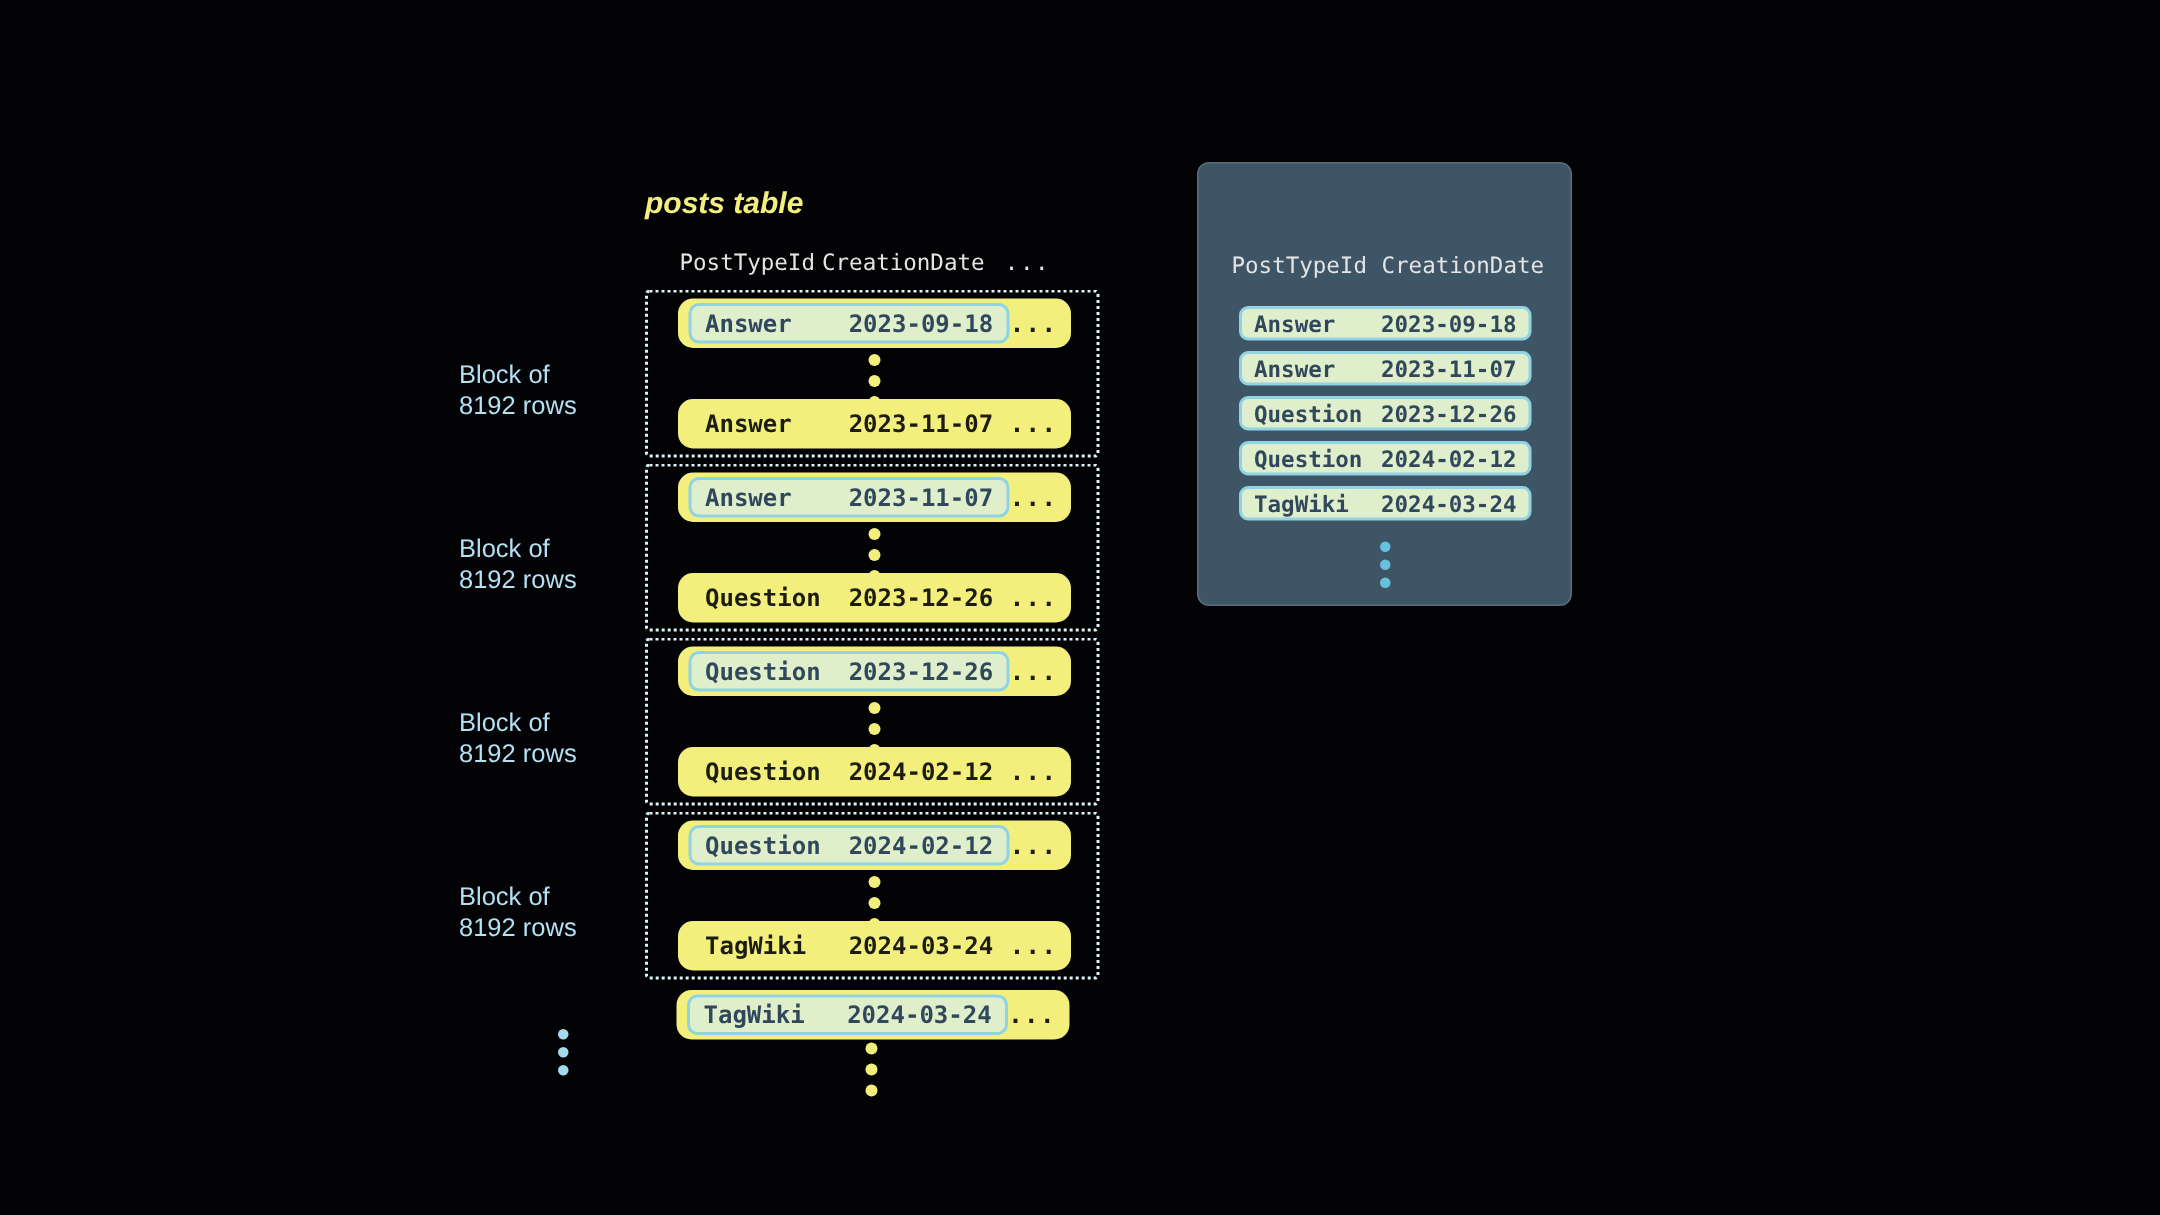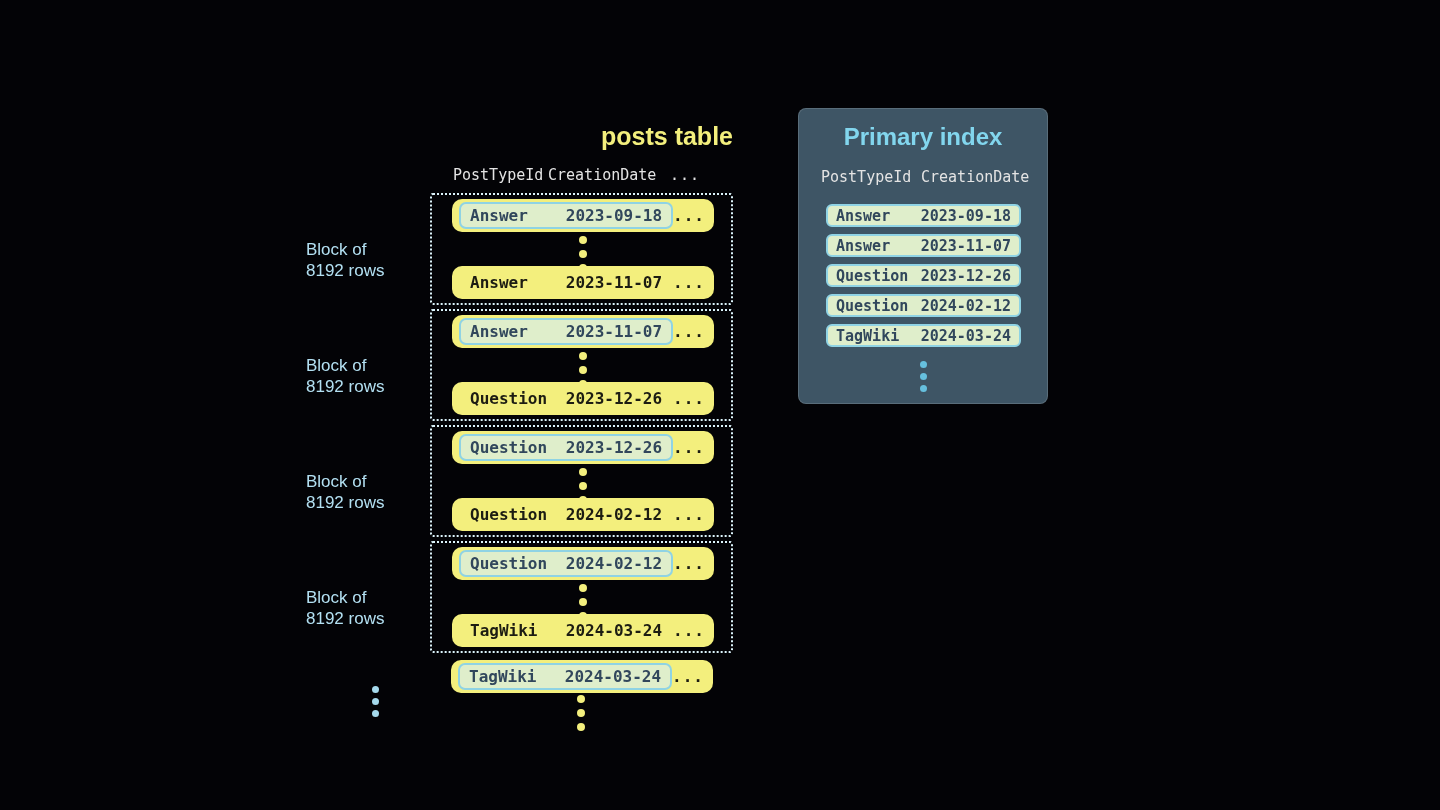--- a/index.html
+++ b/index.html
@@ -5,22 +5,23 @@
   html,body { margin:0; padding:0; }
   .canvas {
     position:relative; width:1440px; height:810px; overflow:hidden;
     background: var(--c-background, #030306);
     font-family:"Liberation Sans", sans-serif;
   }
 
   
   .posts-title {
     position:absolute; left:430px; top:121px; width:303px; height:30px;
-    text-align:right; font-size:25px; font-weight:600; line-height:30px;
+    text-align:left; font-size:20px; font-weight:600; line-height:30px;
     color: var(--c-accent-yellow, #f3ef7d);
+    font-style: italic;
   }
   .main-header {
     position:absolute; left:430px; top:166px; width:303px; height:20px;
     font-family:"DejaVu Sans Mono", monospace; font-size:15px; font-weight:500;
     color: var(--c-header-text, #e4e4e4);
   }
   .main-header .col1 { position:absolute; left:23px; }
   .main-header .col2 { position:absolute; left:118px; }
   .main-header .col3 { position:absolute; right:33px; letter-spacing:1px; }
 
@@ -230,21 +231,20 @@
       <i></i>
       <i></i>
     </div>
   <div class="vdots left-dots">
       <i></i>
       <i></i>
       <i></i>
     </div>
 
   <div class="panel">
-    <div class="panel-title">Primary index</div>
     <div class="panel-header">
       <span class="col1">PostTypeId</span>
       <span class="col2">CreationDate</span>
     </div>
     <div class="index-pill" style="top:95px">
       <span>Answer</span>
       <span>2023-09-18</span>
     </div>
     <div class="index-pill" style="top:125px">
       <span>Answer</span>

